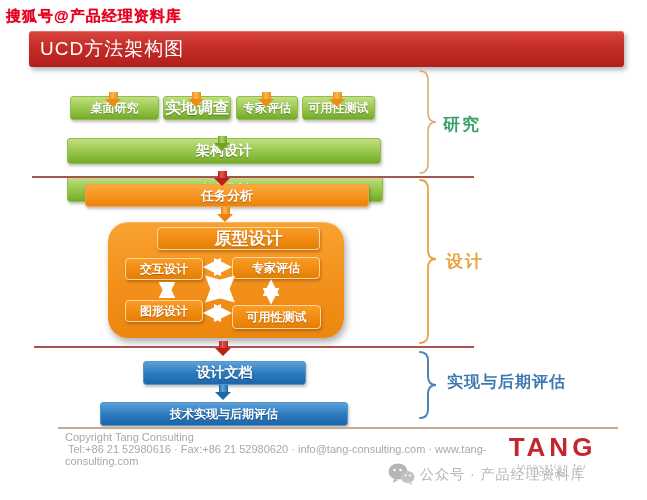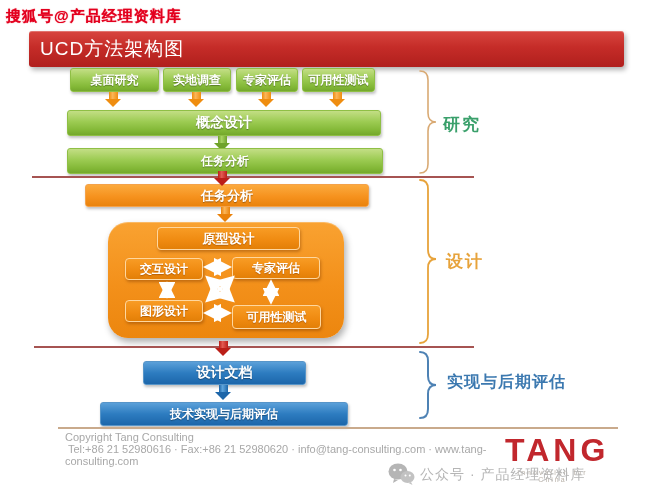--- a/index.html
+++ b/index.html
@@ -15,21 +15,21 @@
   .banner{background:linear-gradient(180deg,#d8453f 0%,#c52c28 45%,#b01f1d 100%);
           border-radius:3px;box-shadow:2px 3px 5px rgba(0,0,0,.30), inset 0 1px 0 rgba(255,255,255,.25);
           display:flex;align-items:center;padding-left:11px;}
   .banner .ttl{color:#ffffff;font-size:19px;letter-spacing:1px;}
 
   
   .bar{display:flex;align-items:center;justify-content:center;border-radius:3px;
        color:#fff;font-weight:bold;box-shadow:1px 2px 3px rgba(0,0,0,.25);}
   .bar span{text-shadow:0 1px 1px rgba(0,0,0,.35);}
   .green{background:linear-gradient(180deg,#c3de85 0%,#9ccb52 45%,#83b837 80%,#74a82c 100%);
-         border:1px solid #8fbf45;}
+         border:1px solid #8fbf45;margin-top:28px;}
   .orange{background:linear-gradient(180deg,#fbaa3e 0%,#f6921e 55%,#ea830c 100%);
           border:1px solid #f4a24a;}
   .blue{background:linear-gradient(180deg,#5ba0d9 0%,#2d7cc0 50%,#1c66aa 100%);
         border:1px solid #5795c9;}
 
   
   .ocontainer{background:linear-gradient(180deg,#f9a231 0%,#f3901a 55%,#ec860e 100%);
               border-radius:20px;box-shadow:2px 4px 7px rgba(0,0,0,.32), inset 0 1px 0 rgba(255,255,255,.25);}
   .obox{display:flex;align-items:center;justify-content:center;border-radius:4px;
         background:linear-gradient(180deg,#f89c25 0%,#ef8a10 60%,#e37f07 100%);
@@ -45,41 +45,41 @@
 
   
   .redline{height:2px;background:#a65452;}
   .tanline{height:2px;background:#c9aa8c;}
 
   
   .phase{font-weight:bold;letter-spacing:2px;}
 
   
   .ftr{color:#a8a8a8;font-size:11px;line-height:12px;}
-  .tang{color:#c1272d;font-size:32px;font-weight:bold;letter-spacing:4px;}
+  .tang{color:#c1272d;font-size:26px;font-weight:bold;letter-spacing:4px;}
   .tagline{color:#b7b0a7;font-size:7px;letter-spacing:2px;}
   .wechat-row{color:#b5b5b5;font-size:14px;letter-spacing:1px;}
 
   svg{display:block;}
 </style>
 </head>
 <body>
 
 <div id="stage">
 
   <div class="abs sohu" style="left:6px;top:7px;">搜狐号@产品经理资料库</div>
 
   <div class="abs banner" style="left:29px;top:31px;width:584px;height:36px;">
     <span class="ttl">UCD方法架构图</span>
   </div>
 
   <div class="abs bar green" style="left:70px;top:68px;width:87px;height:22px;font-size:12px;">
     <span>桌面研究</span>
   </div>
-  <div class="abs bar green" style="left:163px;top:68px;width:66px;height:22px;font-size:12px;">
+  <div class="abs bar green" style="left:163px;top:68px;width:66px;height:22px;font-size:16px;">
     <span>实地调查</span>
   </div>
   <div class="abs bar green" style="left:236px;top:68px;width:60px;height:22px;font-size:12px;">
     <span>专家评估</span>
   </div>
   <div class="abs bar green" style="left:302px;top:68px;width:71px;height:22px;font-size:12px;">
     <span>可用性测试</span>
   </div>
 
   <div class="abs dar" style="left:105px;top:92px;--c1:#fbb659;--c2:#ef8d10;">
@@ -93,21 +93,21 @@
   <div class="abs dar" style="left:258px;top:92px;--c1:#fbb659;--c2:#ef8d10;">
       <i class="stem"></i>
       <i class="head"></i>
     </div>
   <div class="abs dar" style="left:329px;top:92px;--c1:#fbb659;--c2:#ef8d10;">
       <i class="stem"></i>
       <i class="head"></i>
     </div>
 
   <div class="abs bar green" style="left:67px;top:110px;width:312px;height:24px;font-size:14px;">
-    <span>概念设计</span>
+    <span>架构设计</span>
   </div>
 
   <div class="abs dar" style="left:214px;top:136px;--c1:#a9d463;--c2:#6fa32a;">
       <i class="stem"></i>
       <i class="head"></i>
     </div>
 
   <div class="abs bar green" style="left:67px;top:148px;width:314px;height:24px;font-size:12px;font-family:Liberation Mono, monospace;">
     <span>任务分析</span>
   </div>
@@ -121,21 +121,21 @@
   <div class="abs bar orange" style="left:85px;top:184px;width:282px;height:21px;font-size:13px;">
     <span>任务分析</span>
   </div>
 
   <div class="abs dar" style="left:217px;top:207px;--c1:#fbb659;--c2:#ea820b;">
       <i class="stem"></i>
       <i class="head"></i>
     </div>
 
   <div class="abs ocontainer" style="left:108px;top:222px;width:236px;height:116px;">
-    <div class="abs obox" style="left:49px;top:5px;width:141px;height:21px;font-size:13px;">
+    <div class="abs obox" style="left:49px;top:5px;width:141px;height:21px;font-size:17px;padding-left:20px;">
       <span>原型设计</span>
     </div>
     <div class="abs obox" style="left:17px;top:36px;width:76px;height:20px;font-size:12px;">
       <span>交互设计</span>
     </div>
     <div class="abs obox" style="left:124px;top:35px;width:86px;height:20px;font-size:12px;">
       <span>专家评估</span>
     </div>
     <div class="abs obox" style="left:17px;top:78px;width:76px;height:20px;font-size:12px;">
       <span>图形设计</span>

